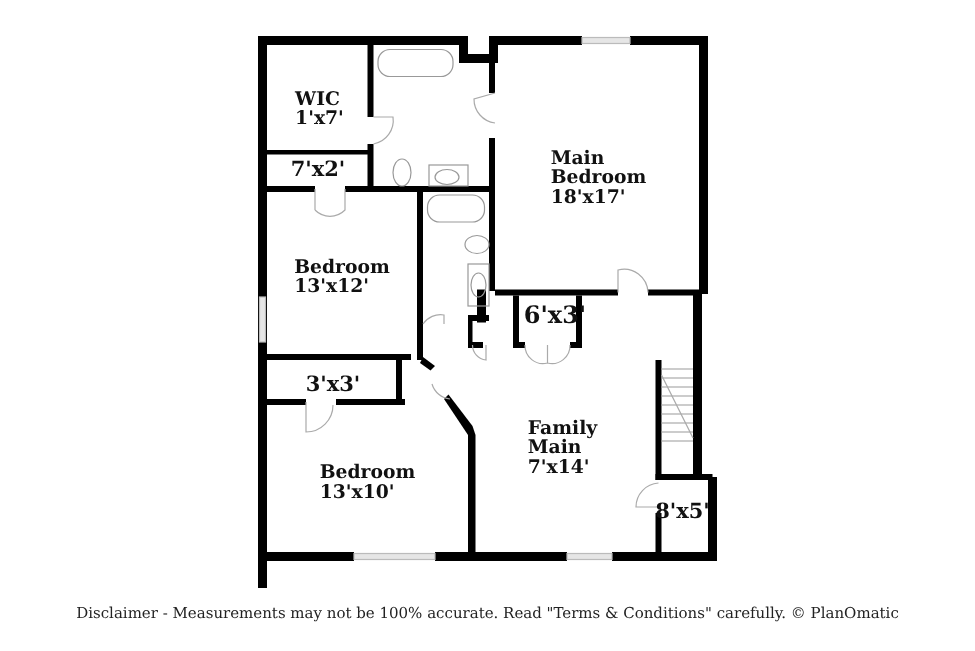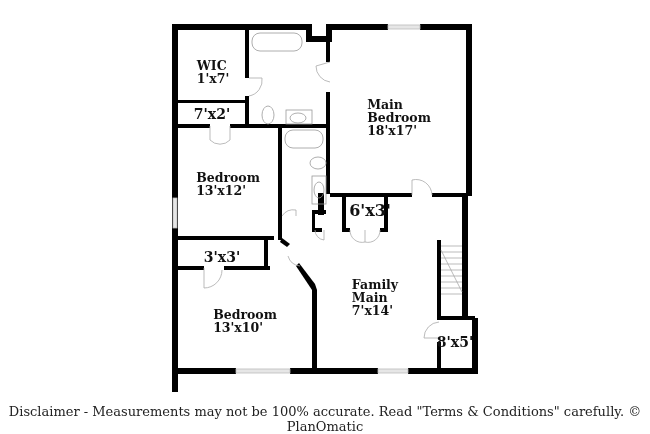--- a/index.html
+++ b/index.html
@@ -1,21 +1,21 @@
 <!DOCTYPE html>
 <html><head>
 <meta charset="utf-8">
 <style>
   html, body { margin:0; padding:0; background:#ffffff; }
   body { width:650px; height:434px; position:relative; overflow:hidden; font-family:"DejaVu Serif", serif; }
   #plan { position:absolute; left:0; top:0; width:650px; height:434px; }
   .lbl { position:absolute; text-align:left; color:#111; font-family:"DejaVu Serif", serif; font-weight:bold; line-height:1.05; transform:translate(-50%,-50%); white-space:nowrap; }
   .lbl.big { font-size:12.5px; }
   .lbl.sm { font-size:14px; }
-  .disc { position:absolute; left:0; width:650px; top:404px; text-align:center; font-family:"DejaVu Serif", serif; font-size:13px; color:#222; }
+  .disc { position:absolute; left:0; width:650px; top:404px; text-align:center; font-family:"DejaVu Serif", serif; font-size:10px; color:#222; }
 </style>
 </head>
 <body>
 
 <svg id="plan" viewBox="0 0 650 434" xmlns="http://www.w3.org/2000/svg">
   <g fill="#000">
 
     <rect x="172" y="24" width="6" height="368"></rect>
     <rect x="172" y="24" width="140" height="6"></rect>
     <rect x="306" y="24" width="6" height="16"></rect>

